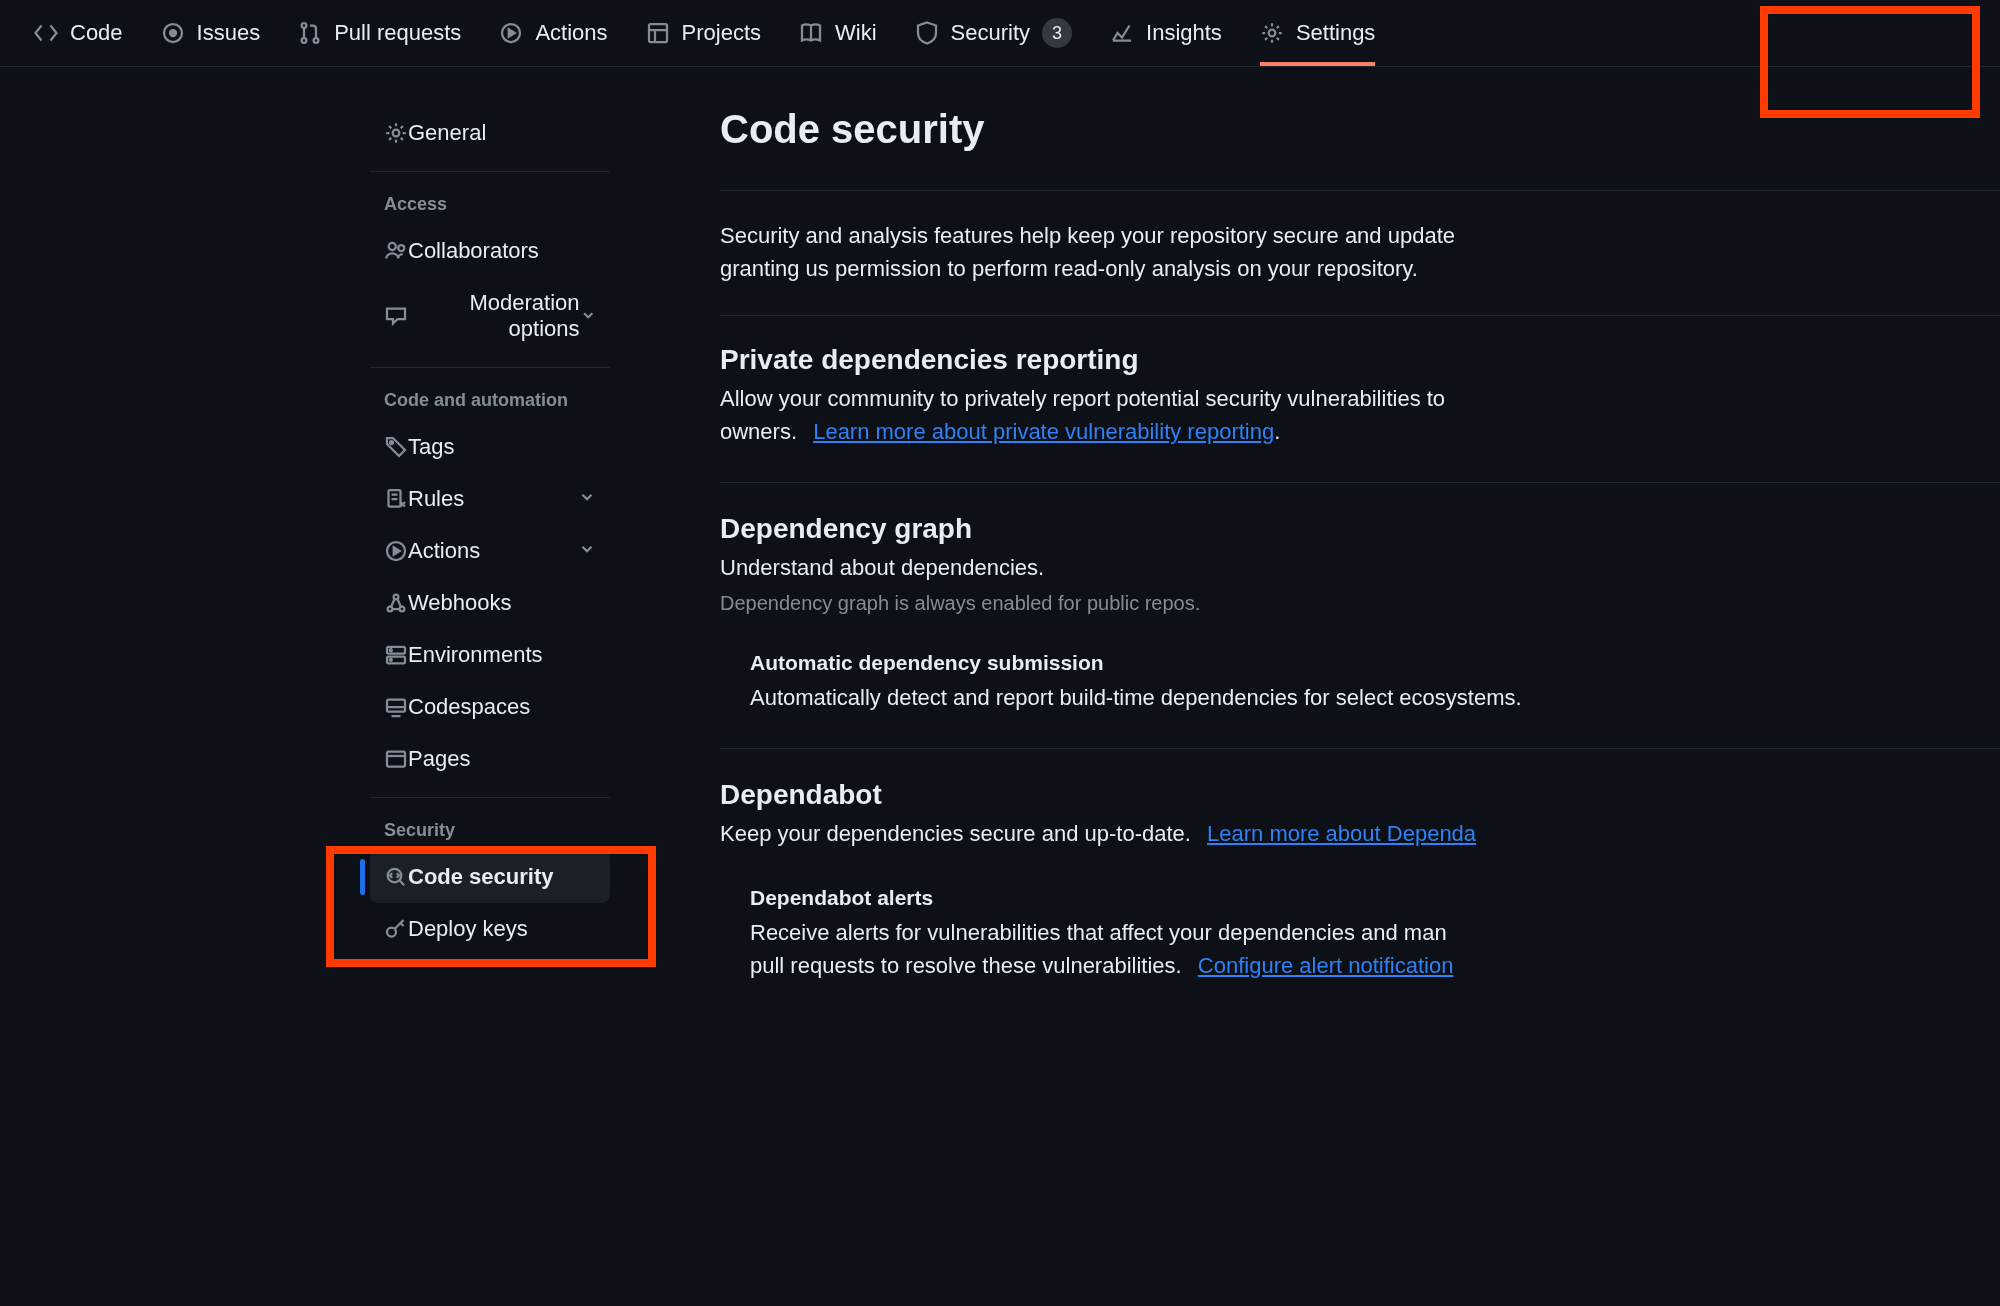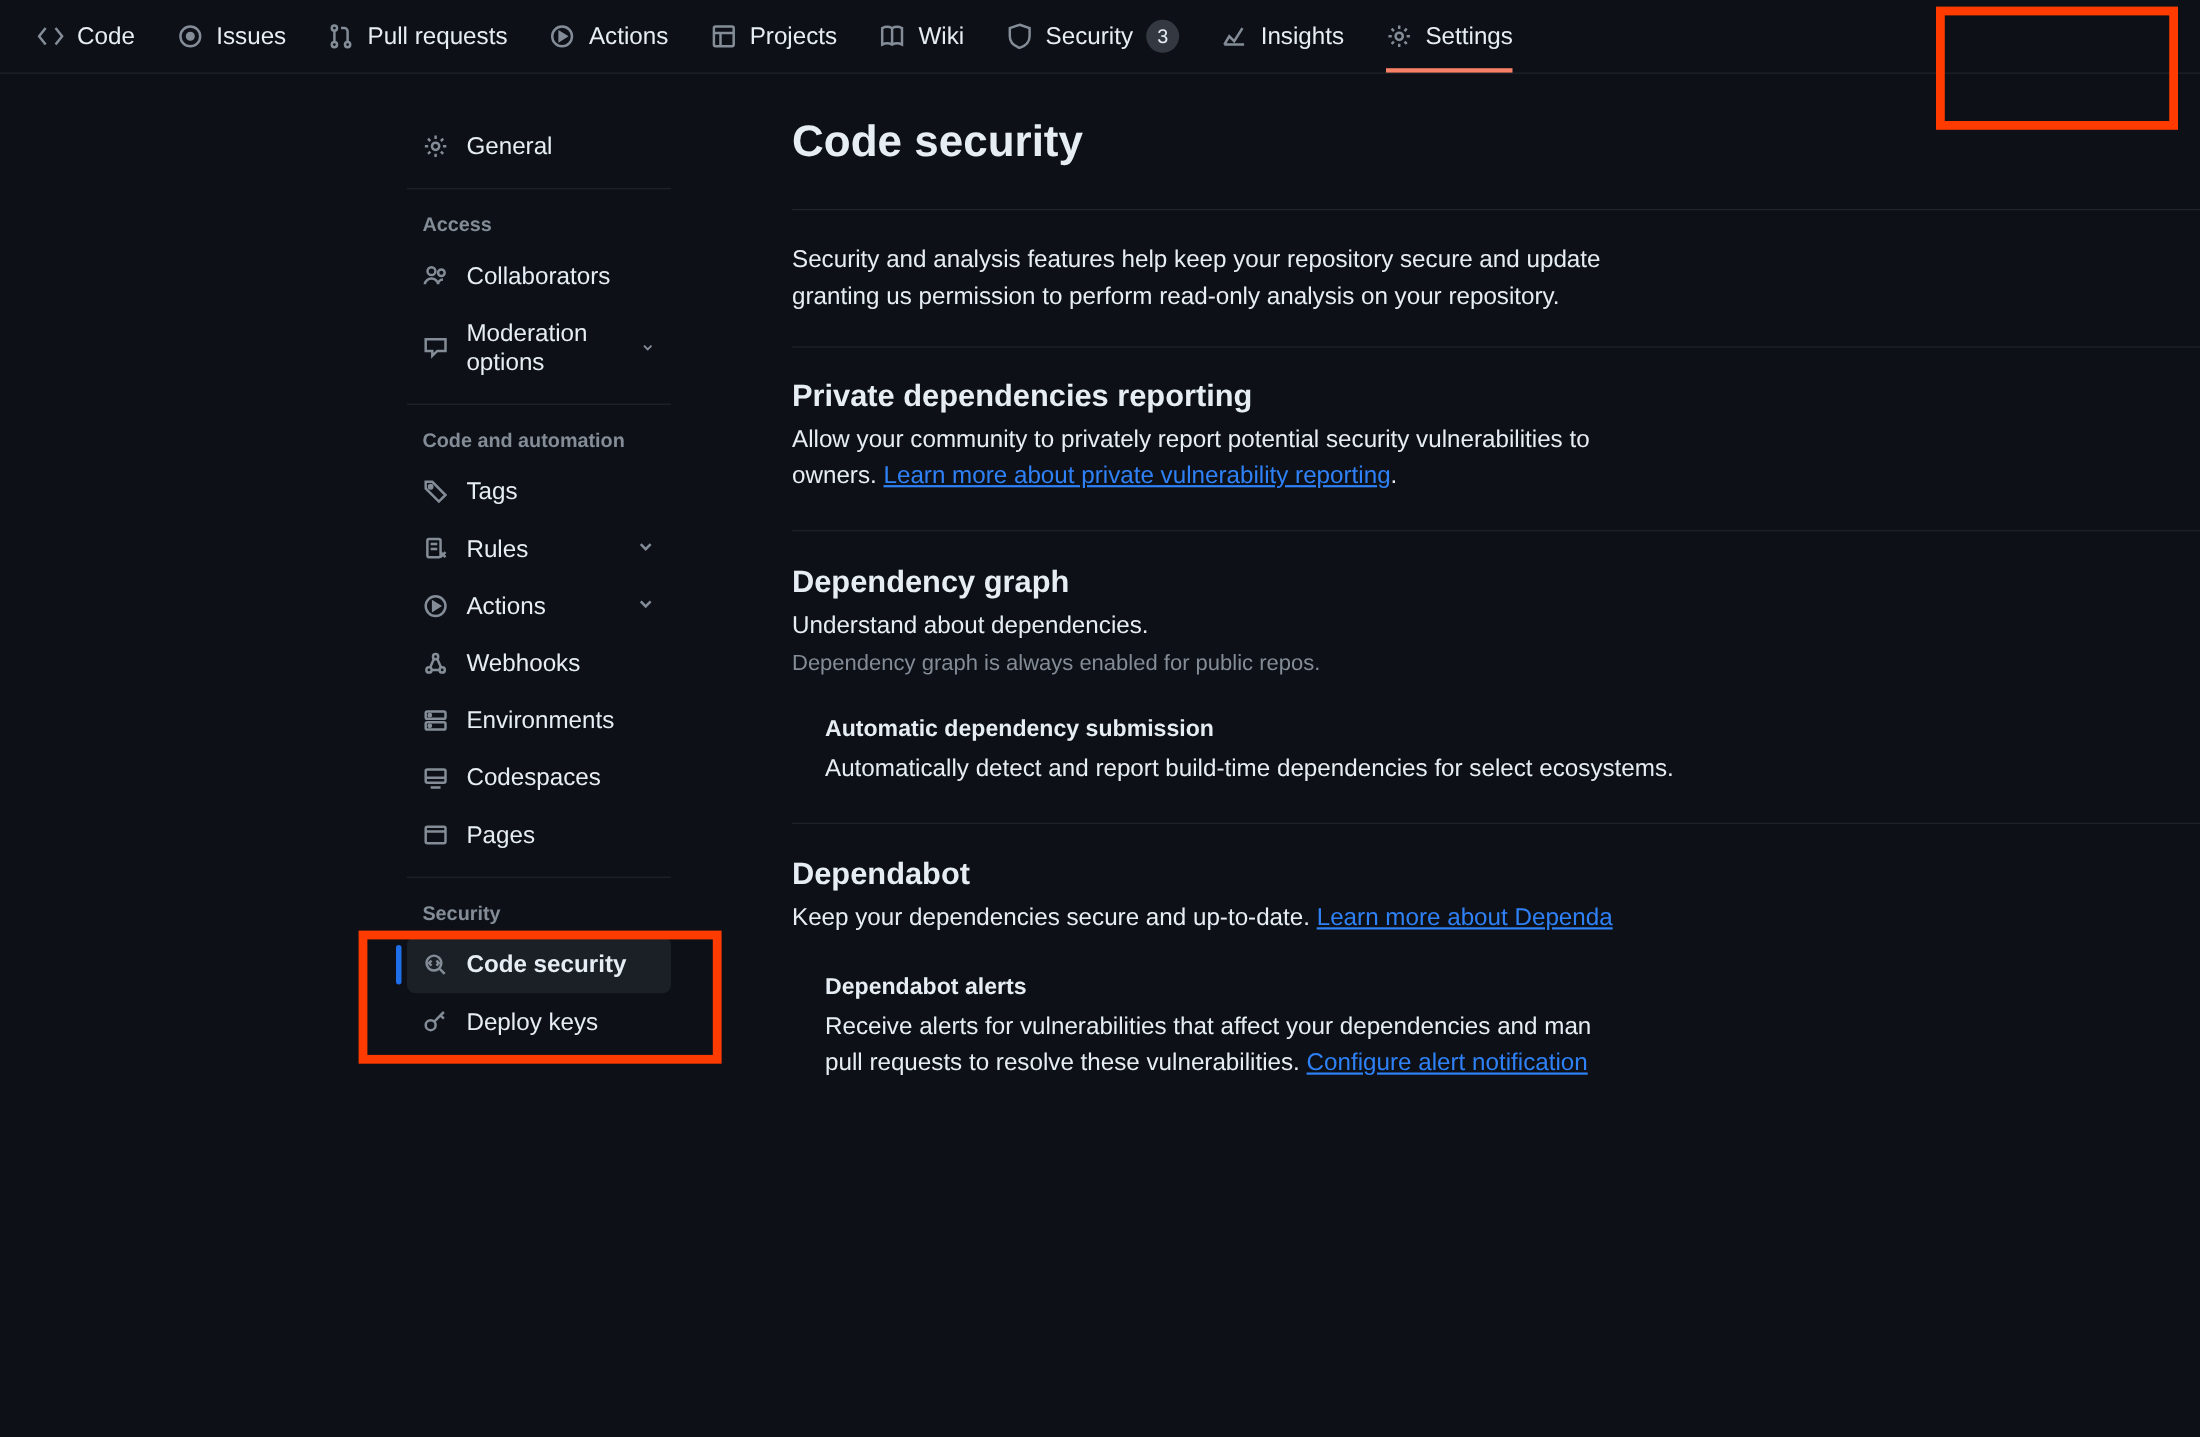--- a/index.html
+++ b/index.html
@@ -56,26 +56,26 @@
   .sidebar {
     width: 620px;
     padding-left: 370px;
     padding-right: 10px;
     flex-shrink:0;
     position:relative;
   }
   .side-item {
     display:flex;
     align-items:center;
-    gap:16px;
     padding:13px 14px;
     font-size:22px;
     color:#e6edf3;
     cursor:pointer;
     border-radius:8px;
+    text-align:right;
   }
   .side-item .icon { width:24px; height:24px; color:#848d97; display:flex; align-items:center; justify-content:center; flex-shrink:0;}
   .side-item .chev { margin-left:auto; color:#848d97; }
   .side-item.active {
     background:#1b2027;
     position:relative;
     font-weight:600;
   }
   .side-item.active::before{
     content:"";
@@ -108,21 +108,21 @@
     font-size:40px;
     font-weight:600;
     padding-bottom:16px;
     margin-bottom:22px;
   }
   .sec-divider { border:none; border-top:1px solid #21262d; margin:8px 0 28px; }
   .intro { color:#e6edf3; font-size:22px; line-height:1.5; margin-bottom:30px;}
   .section-h { font-size:28px; font-weight:700; margin-bottom:6px; margin-top:8px;}
   .section-p { color:#e6edf3; font-size:22px; line-height:1.5; }
   .muted { color:#848d97; font-size:20px; margin-top:8px;}
-  a.link { color:#2f81f7; text-decoration:underline; cursor:pointer;}
+  a.link { color:#2f81f7; text-decoration:underline; cursor:pointer;margin-left:10px;}
   .subsection {
     margin-left:30px;
     margin-top:36px;
     margin-bottom:20px;
   }
   .subsection-h { font-size:21px; font-weight:700; margin-bottom:6px;}
   .block-gap { margin-bottom:28px;}
   .sec-sep { border:none; border-top:1px solid #21262d; margin:34px 0 30px; }
   svg { width:100%; height:100%; }
 </style>

